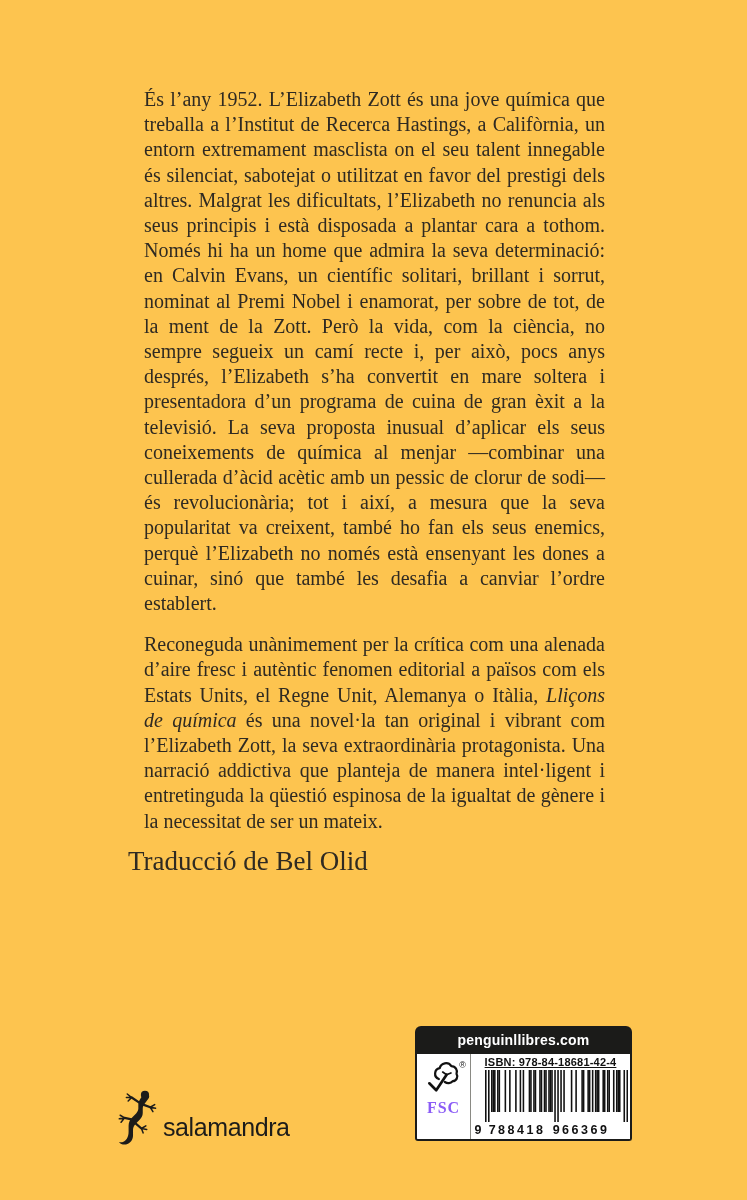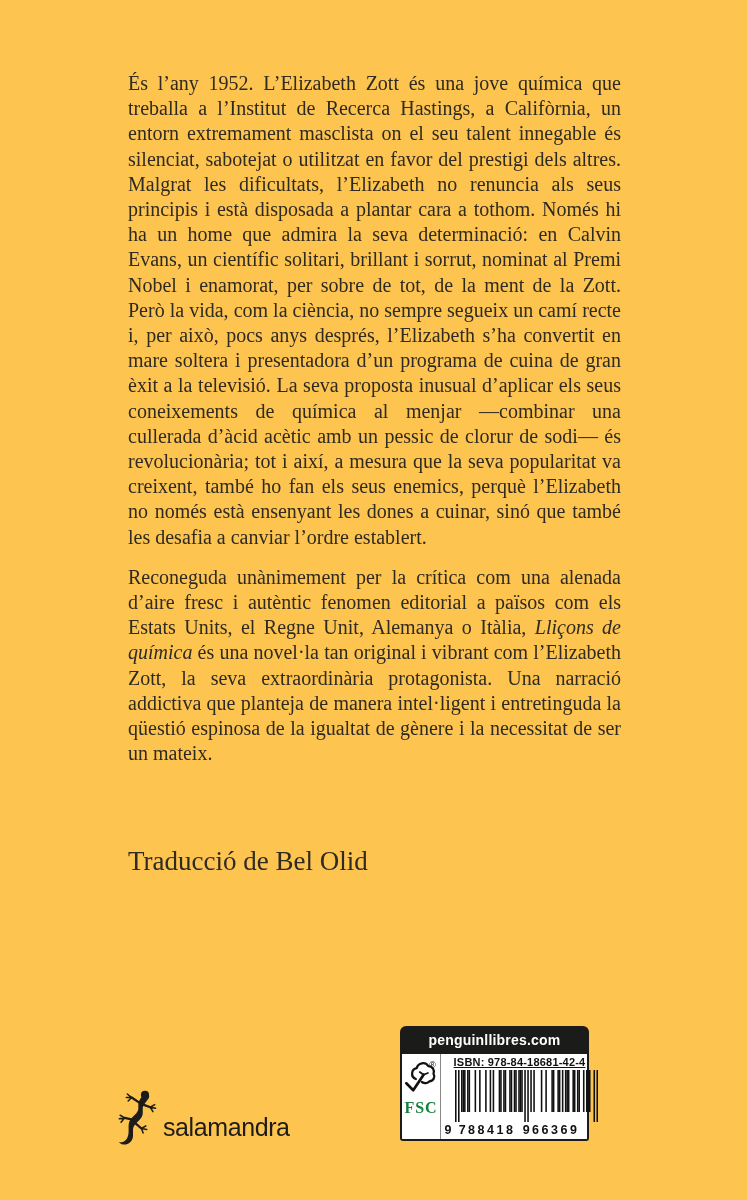--- a/index.html
+++ b/index.html
@@ -12,40 +12,40 @@
   .cover{
     position:relative;width:747px;height:1200px;margin:0 auto;
     background:var(--background);overflow:hidden;
     font-family:"Liberation Serif",serif;color:var(--ink);
   }
   
   .synopsis{
     position:absolute;left:128px;top:71px;width:493px;
     font-size:20px;line-height:25.2px;text-align:justify;
   }
-  .synopsis p{margin:0;}
+  .synopsis p{margin:16px;}
   .synopsis p + p{margin-top:15px;}
   .book-title{font-style:italic;}
   .credit{
     position:absolute;left:128px;top:846px;
     font-size:27px;
   }
   
   .publisher{
     position:absolute;left:114px;top:1087px;height:58px;
     display:flex;align-items:flex-end;justify-content:space-between;
   }
   .lizard{display:block;margin-right:3px;}
   .wordmark{
     font-family:"Liberation Sans",sans-serif;
     font-size:25px;letter-spacing:-0.4px;color:#1D1C1A;
     line-height:1;padding-bottom:5px;
   }
   
-  .label{position:absolute;left:400px;top:1026px;width:189px;}
+  .label{position:absolute;left:415px;top:1026px;width:217px;}
   .label-top{
     height:28px;background:var(--black);border-radius:6px 6px 0 0;
     color:#fff;font-family:"Liberation Sans",sans-serif;font-weight:bold;
     font-size:14px;line-height:28px;text-align:center;letter-spacing:0.2px;
   }
   .label-body{
     display:flex;background:var(--white);height:85px;
     border:2px solid var(--black);border-top:none;
     border-radius:0 0 3px 3px;box-sizing:content-box;
   }
@@ -53,21 +53,21 @@
     width:53px;border-right:1px solid #8a8a84;position:relative;
     display:flex;flex-direction:column;align-items:center;
   }
   .fsc-icon{display:block;margin-top:6px;}
   .fsc-reg{
     position:absolute;top:6px;right:4px;font-size:9px;
     font-family:"Liberation Sans",sans-serif;color:#111;
   }
   .fsc-name{
     font-family:"Liberation Serif",serif;font-weight:bold;
-    font-size:16px;letter-spacing:1px;color:#15803d;margin-top:1px;
+    font-size:16px;letter-spacing:1px;color:#8b5cf6;margin-top:1px;
   }
   .bc{flex:1;position:relative;}
   .isbn{
     margin-top:2px;text-align:center;
     font-family:"Liberation Sans",sans-serif;font-weight:bold;
     font-size:11px;letter-spacing:0.2px;color:#111;white-space:nowrap;text-decoration:underline;
   }
   .bars{display:block;margin:2px 0 0 14px;}
   .bc-digits{
     position:absolute;bottom:2px;left:0;display:flex;

